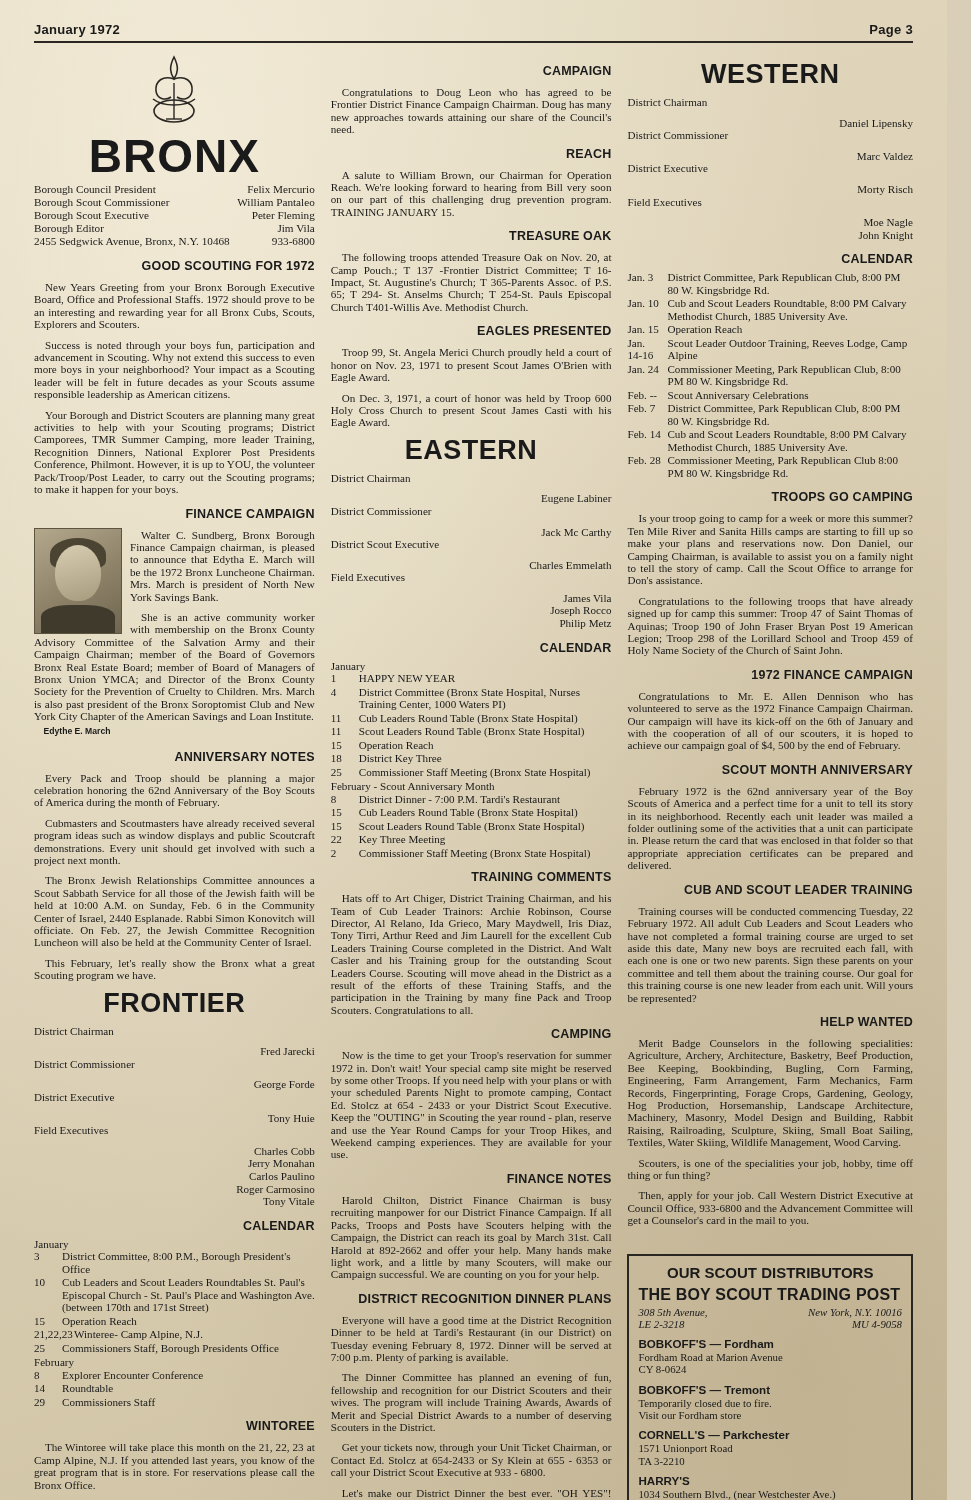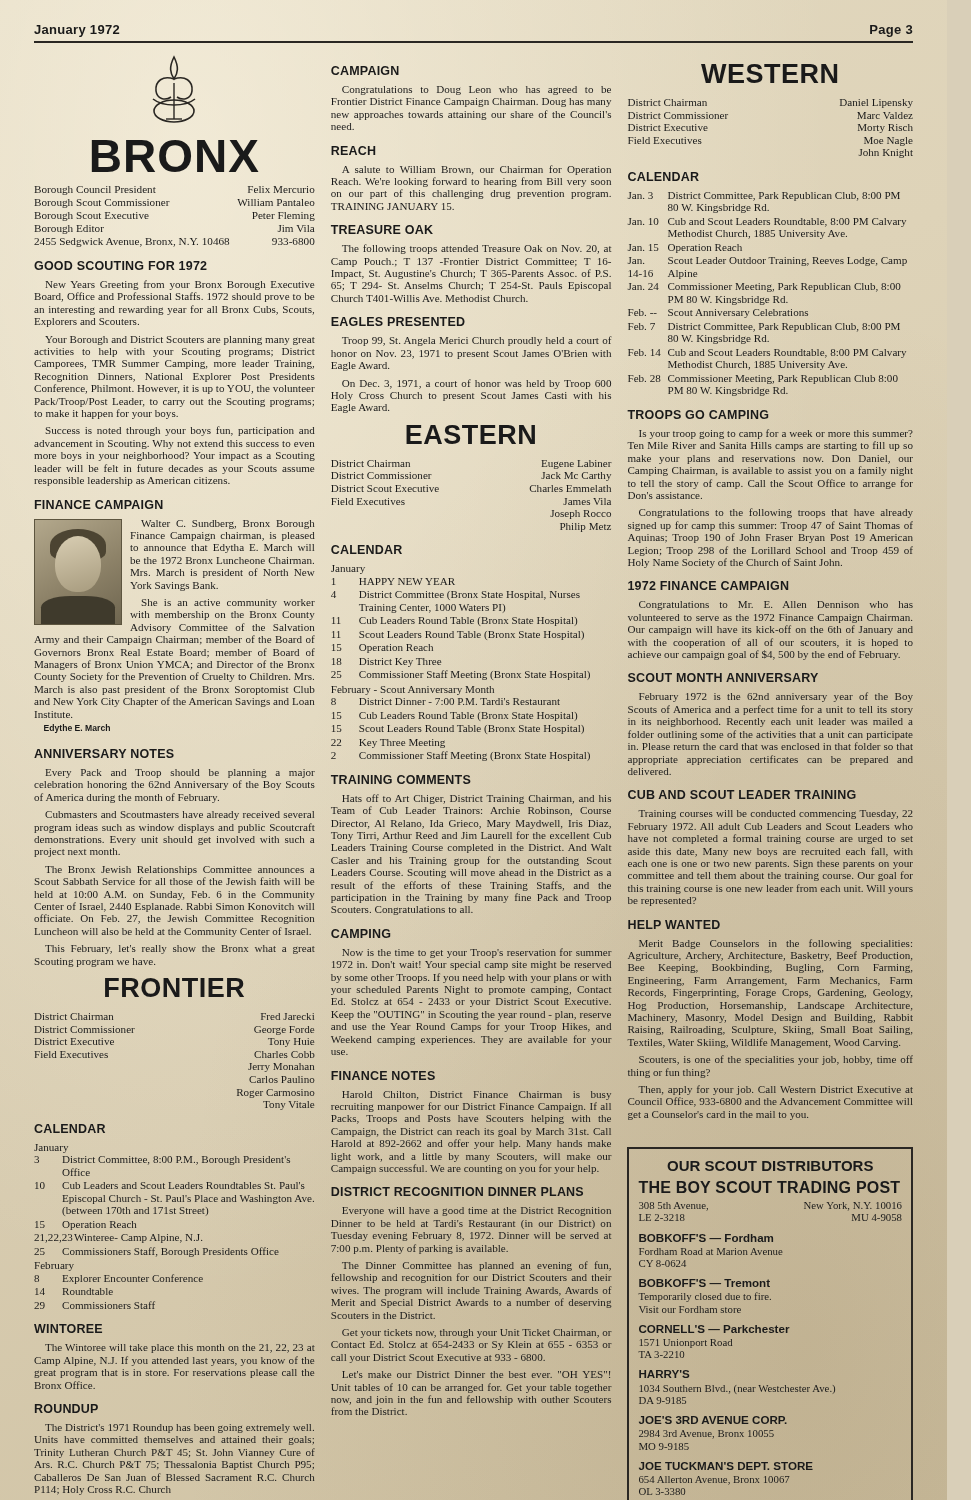--- a/index.html
+++ b/index.html
@@ -26,35 +26,35 @@
     font-size:13px;font-weight:bold;letter-spacing:.3px;
     padding-bottom:4px;
   }
   .rule{border-top:2px solid #2a2723;margin-bottom:10px;}
   .cols{display:flex;gap:16px;align-items:flex-start;}
   .col{width:292px;}
   .col.mid{width:292px;}
   .col.right{width:297px;}
   h2.section{
     font-family:"Liberation Sans", sans-serif;
-    font-size:12.5px;font-weight:bold;text-align:left;
+    font-size:12.5px;font-weight:bold;text-align:right;
     margin:11px 0 5px 0;letter-spacing:.2px;
   }
   h1.bigsec{
     font-family:"Liberation Sans", sans-serif;
     font-size:27px;font-weight:bold;text-align:center;
     margin:6px 0 6px 0;letter-spacing:.5px;
   }
   p{
-    font-size:11.1px;line-height:12.4px;margin:0 0 5px 0;
+    font-size:11.1px;line-height:12.4px;margin:8px 0 5px 0;
     text-align:justify;text-indent:11px;
   }
   p.ni{text-indent:0;}
   .roster{font-size:11.1px;line-height:12.6px;margin:2px 0 6px 0;}
-  .roster .row{display:flex;justify-content:space-between;gap:0;}
+  .roster .row{display:flex;justify-content:flex-start;gap:8px;flex-direction:column;}
   .roster .row .l{white-space:nowrap;}
   .roster .row .r{text-align:right;white-space:nowrap;}
   .roster .sub{text-align:right;display:block;}
   .cal{font-size:11.1px;line-height:12.5px;}
   .cal .ym{font-weight:normal;margin-top:2px;}
   .cal .it{display:flex;gap:6px;margin-bottom:1px;}
   .cal .d{width:22px;flex:0 0 22px;text-align:left;}
   .cal .d.wide{width:34px;flex:0 0 34px;}
   .cal .t{flex:1;text-align:left;}
   .masthead{display:flex;align-items:center;gap:6px;margin-bottom:4px;flex-direction:column;}
@@ -99,21 +99,21 @@
   }
   .dist-box h4{
     font-family:"Liberation Sans", sans-serif;
     font-size:16px;font-weight:bold;margin:0 0 2px 0;letter-spacing:.2px;
   }
   .dist-item{margin-bottom:8px;font-size:10.8px;line-height:12.2px;}
   .dist-item .nm{
     font-family:"Liberation Sans", sans-serif;
     font-size:11.6px;font-weight:bold;margin-bottom:1px;
   }
-  .dist-item .ln{display:flex;justify-content:space-between;gap:10px;}
+  .dist-item .ln{display:flex;justify-content:space-between;gap:10px;font-style:italic;}
   .dist-item .ln span{white-space:nowrap;}
   .topline{font-size:11.1px;line-height:12.4px;text-align:justify;margin:0 0 5px 0;}
 </style>
 </head>
 <body>
 
 <div class="page">
 
   <div class="hdr">
     <div>January 1972</div>
@@ -156,22 +156,22 @@
           <span>Jim Vila</span>
         </div>
         <div class="row">
           <span>2455 Sedgwick Avenue, Bronx, N.Y. 10468</span>
           <span>933-6800</span>
         </div>
       </div>
 
       <h2 class="section">GOOD SCOUTING FOR 1972</h2>
       <p>New Years Greeting from your Bronx Borough Executive Board, Office and Professional Staffs. 1972 should prove to be an interesting and rewarding year for all Bronx Cubs, Scouts, Explorers and Scouters.</p>
+      <p>Success is noted through your boys fun, participation and advancement in Scouting. Why not extend this success to even more boys in your neighborhood? Your impact as a Scouting leader will be felt in future decades as your Scouts assume responsible leadership as American citizens.</p>
       <p>Your Borough and District Scouters are planning many great activities to help with your Scouting programs; District Camporees, TMR Summer Camping, more leader Training, Recognition Dinners, National Explorer Post Presidents Conference, Philmont. However, it is up to YOU, the volunteer Pack/Troop/Post Leader, to carry out the Scouting programs; to make it happen for your boys.</p>
-      <p>Success is noted through your boys fun, participation and advancement in Scouting. Why not extend this success to even more boys in your neighborhood? Your impact as a Scouting leader will be felt in future decades as your Scouts assume responsible leadership as American citizens.</p>
 
       <h2 class="section">FINANCE CAMPAIGN</h2>
       <div class="photo">
         <div class="hair"></div>
         <div class="face"></div>
         <div class="body"></div>
       </div>
       <p>Walter C. Sundberg, Bronx Borough Finance Campaign chairman, is pleased to announce that Edytha E. March will be the 1972 Bronx Luncheone Chairman. Mrs. March is president of North New York Savings Bank.</p>
       <p>She is an active community worker with membership on the Bronx County Advisory Committee of the Salvation Army and their Campaign Chairman; member of the Board of Governors Bronx Real Estate Board; member of Board of Managers of Bronx Union YMCA; and Director of the Bronx County Society for the Prevention of Cruelty to Children. Mrs. March is also past president of the Bronx Soroptomist Club and New York City Chapter of the American Savings and Loan Institute.</p>
       <div class="caption">Edythe E. March</div>

